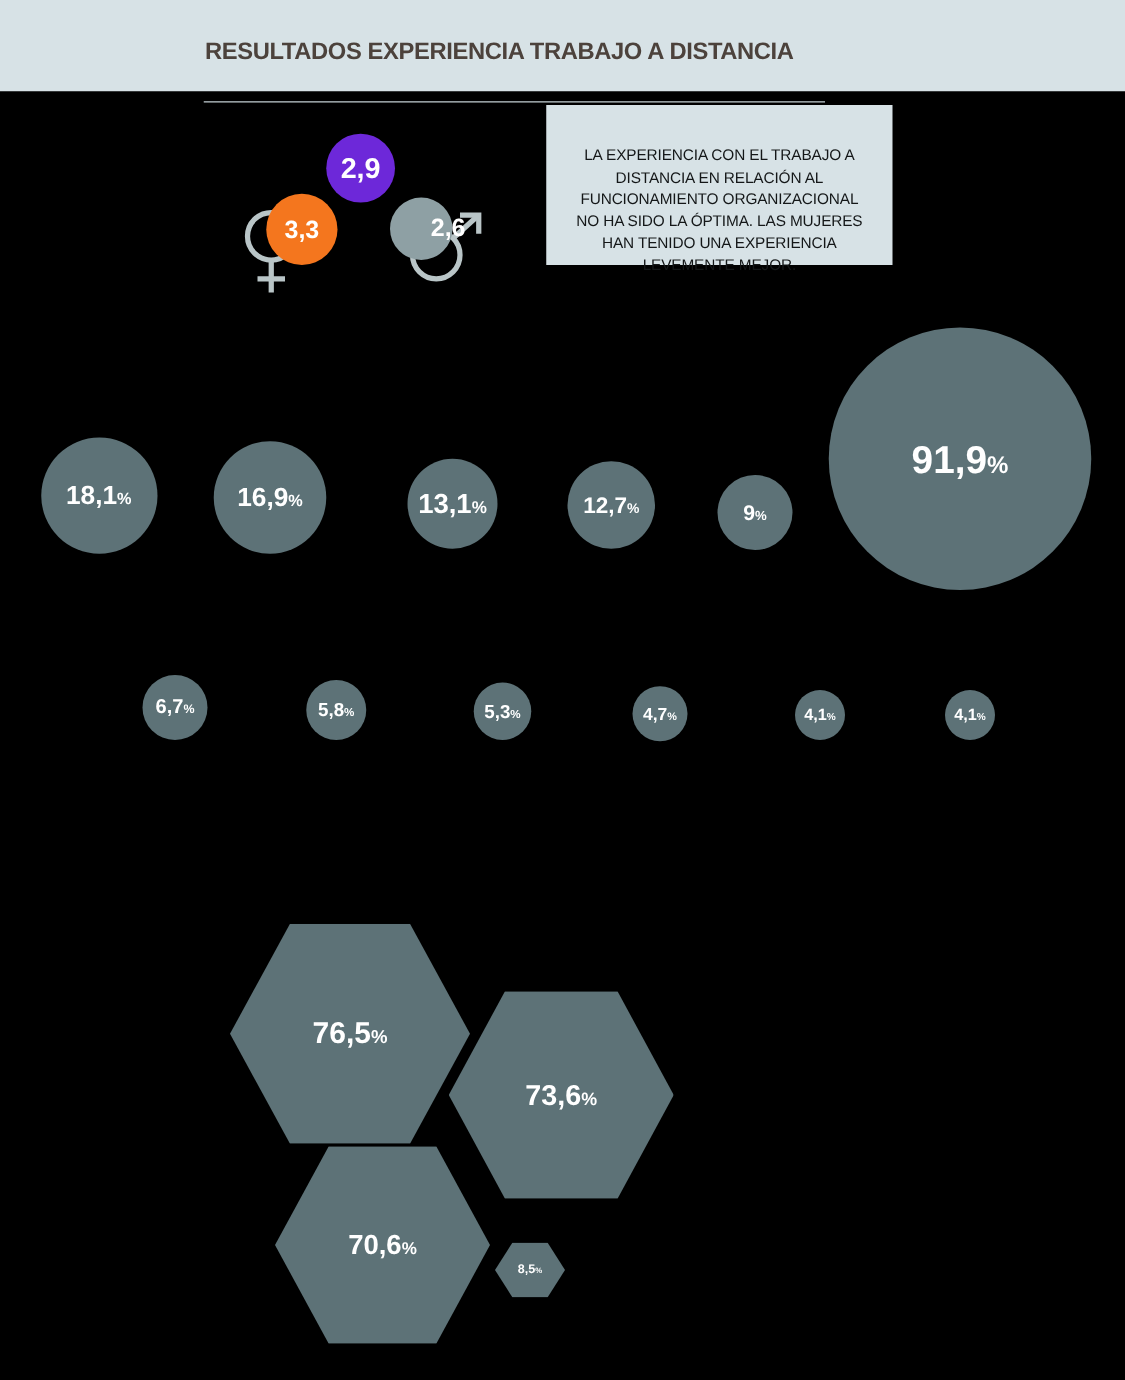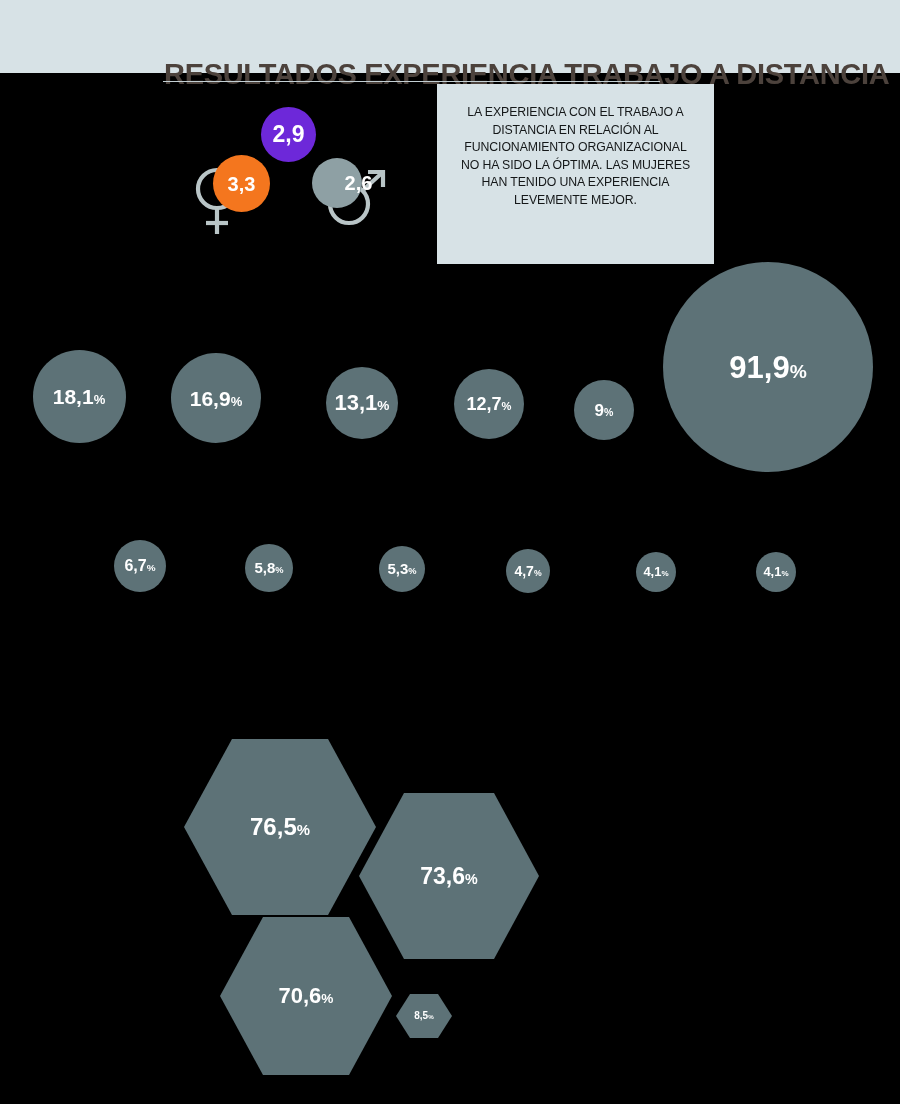--- a/index.html
+++ b/index.html
@@ -19,22 +19,22 @@
   
   .top-band {
     position: absolute;
     left: 0; top: 0;
     width: 900px; height: 73px;
     background: #d7e2e6;
   }
   .page-title {
     position: absolute;
     left: 164px;
-    top: 60px;
-    font-size: 29px;
+    top: 32px;
+    font-size: 19px;
     font-weight: bold;
     letter-spacing: -0.3px;
     color: #4c423c;
     white-space: nowrap;
     line-height: 1;
   }
   .title-rule {
     position: absolute;
     left: 163px;
     top: 81px;
@@ -42,24 +42,24 @@
     height: 1px;
     background: #c3cfd3;
   }
 
   
   .callout {
     position: absolute;
     left: 437px;
     top: 84px;
     width: 277px;
-    height: 180px;
+    height: 128px;
     background: #d7e2e6;
     box-sizing: border-box;
-    padding: 20px 18px 0 18px;
+    padding: 32px 18px 0 18px;
   }
   .callout-text {
     font-size: 12.3px;
     line-height: 17.6px;
     color: #141718;
     text-align: center;
     letter-spacing: -0.1px;
     font-weight: 500;
   }
 

